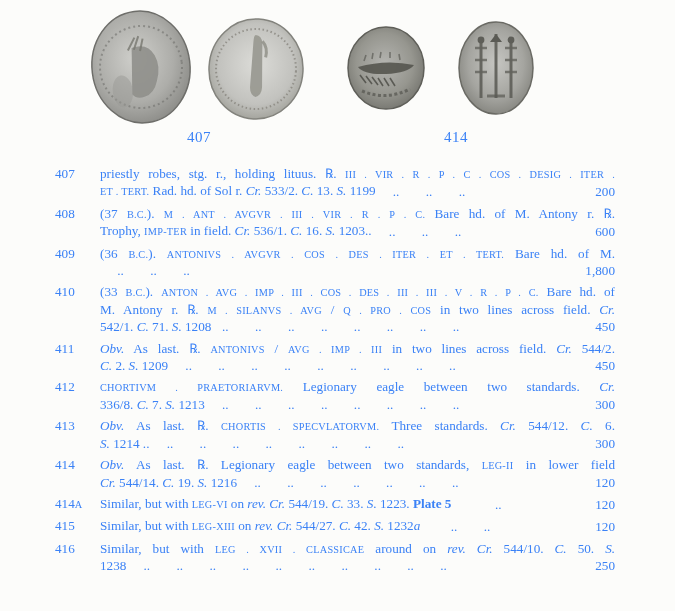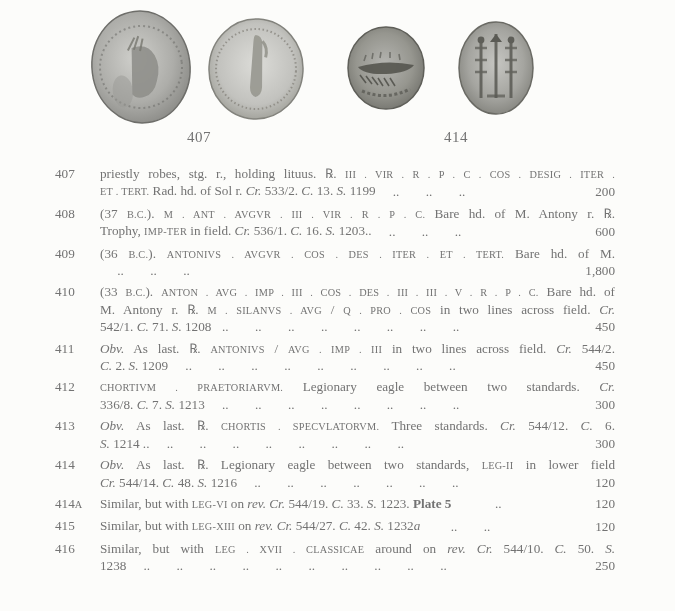--- a/index.html
+++ b/index.html
@@ -1,27 +1,27 @@
 <!DOCTYPE html>
 <html><head>
 <meta charset="utf-8">
 <style>
   html,body{margin:0;padding:0;background:#e8e8e6;}
   .page{position:relative;width:675px;height:611px;background:#fcfcfa;overflow:hidden;
-        font-family:"Liberation Serif","DejaVu Serif",serif;color:#737373;}
+        font-family:"Liberation Serif","DejaVu Serif",serif;color:#3b82f6;}
   .plate{position:absolute;left:0;top:0;width:675px;height:160px;}
   .coin{position:absolute;}
   .plate-label{position:absolute;font-size:15px;letter-spacing:0.5px;}
   .entries{position:absolute;left:55px;top:166px;width:560px;}
   .entry{display:flex;margin-bottom:5px;font-size:13.2px;line-height:16.4px;}
   .entry:last-child{margin-bottom:0;}
   .num{flex:none;width:45px;}
   .body{flex:1;min-width:0;}
   .jline{text-align:justify;text-align-last:justify;}
-  .lastline{display:flex;align-items:center;}
+  .lastline{display:flex;align-items:flex-end;}
   .lastline .txt{flex:none;white-space:nowrap;}
   .leader{flex:1 1 0;min-width:0;overflow:hidden;white-space:nowrap;padding-left:4px;padding-right:10px;}
   .price{flex:none;min-width:50px;text-align:right;white-space:nowrap;}
   .s-p{}
   .s-sc{font-size:0.78em;letter-spacing:0.25px;}
   .s-i{font-style:italic;}
   .s-b{font-weight:bold;}
 </style>
 </head>
 <body>
@@ -171,21 +171,21 @@
             <span class="leader"> ..  ..  ..  ..  ..  ..  ..  ..</span>
             <span class="price">300</span>
           </div>
         </div>
       </div>
       <div class="entry">
         <div class="num"><span class="s-p">414</span></div>
         <div class="body">
           <div class="jline"><span class="s-i">Obv.</span><span class="s-p"> As last. ℞. Legionary eagle between two standards, </span><span class="s-sc">LEG-II</span><span class="s-p"> in lower field</span></div>
           <div class="lastline">
-            <span class="txt"><span class="s-i">Cr.</span><span class="s-p"> 544/14. </span><span class="s-i">C.</span><span class="s-p"> 48. </span><span class="s-i">S.</span><span class="s-p"> 1216</span></span>
+            <span class="txt"><span class="s-i">Cr.</span><span class="s-p"> 544/14. </span><span class="s-i">C.</span><span class="s-p"> 19. </span><span class="s-i">S.</span><span class="s-p"> 1216</span></span>
             <span class="leader"> ..  ..  ..  ..  ..  ..  ..</span>
             <span class="price">120</span>
           </div>
         </div>
       </div>
       <div class="entry">
         <div class="num"><span class="s-p">414</span><span class="s-sc">A</span></div>
         <div class="body">
           <div class="lastline">
             <span class="txt"><span class="s-p">Similar, but with </span><span class="s-sc">LEG-VI</span><span class="s-p"> on </span><span class="s-i">rev.</span><span class="s-p"> </span><span class="s-i">Cr.</span><span class="s-p"> 544/19. </span><span class="s-i">C.</span><span class="s-p"> 33. </span><span class="s-i">S.</span><span class="s-p"> 1223. </span><span class="s-b">Plate 5</span></span>

